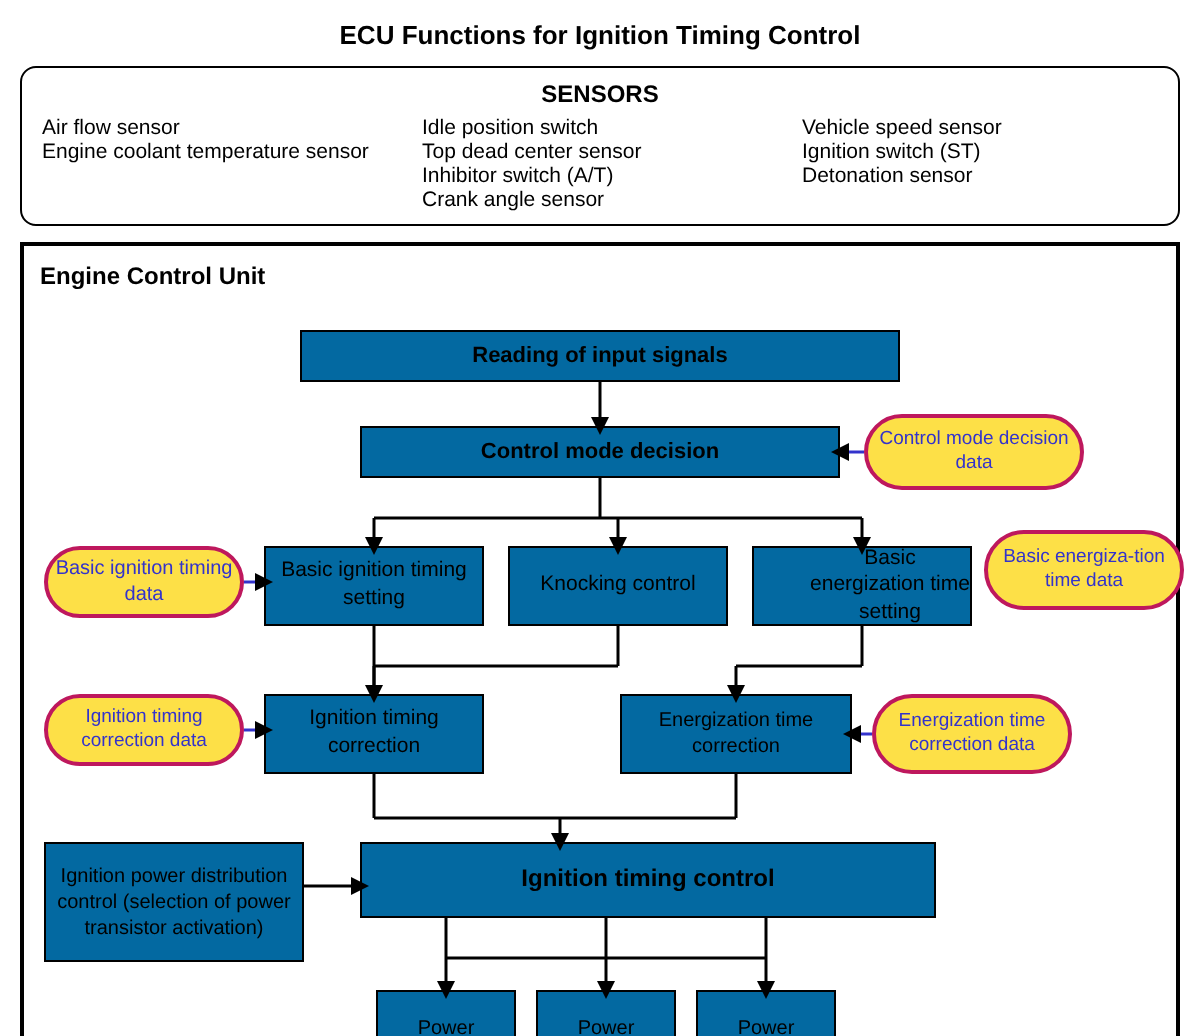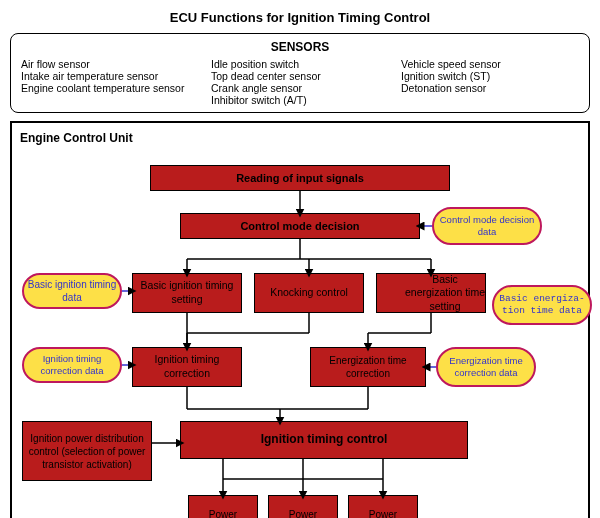--- a/index.html
+++ b/index.html
@@ -53,21 +53,21 @@
     .svg-overlay {
       position: absolute;
       top: 0; left: 0;
       width: 100%;
       height: 100%;
       pointer-events: none;
     }
     .block {
       position: absolute;
       border: 1.5px solid #000;
-      background: #b91c1c;
+      background: #0369a1;
       text-align: center;
       display: flex;
       align-items: center;
       justify-content: center;
       font-size: 10.5px;
       line-height: 1.3;
     }
     .block-oval {
       position: absolute;
       border: 2px solid #be185d;
@@ -89,28 +89,27 @@
 </head>
 <body>
 
 <div class="page-title">ECU Functions for Ignition Timing Control</div>
 
 <div class="sensors-box">
   <div class="sensors-title">SENSORS</div>
   <div class="sensors-grid">
     <div>
       <span>Air flow sensor</span>
-      <span>Intake air temperature sensor</span>
       <span>Engine coolant temperature sensor</span>
     </div>
     <div>
       <span>Idle position switch</span>
       <span>Top dead center sensor</span>
+      <span>Inhibitor switch (A/T)</span>
       <span>Crank angle sensor</span>
-      <span>Inhibitor switch (A/T)</span>
     </div>
     <div>
       <span>Vehicle speed sensor</span>
       <span>Ignition switch (ST)</span>
       <span>Detonation sensor</span>
     </div>
   </div>
 </div>
 
 <div class="ecu-box">
@@ -125,21 +124,21 @@
     <div class="block-oval" style="left: 412px; top: 42px; width: 110px; height: 38px; font-size: 9.5px;">Control mode decision data</div>
 
     <div class="block-oval" style="left: 2px; top: 108px; width: 100px; height: 36px;">Basic ignition timing data</div>
 
     <div class="block" style="left: 112px; top: 108px; width: 110px; height: 40px;">Basic ignition timing setting</div>
 
     <div class="block" style="left: 234px; top: 108px; width: 110px; height: 40px;">Knocking control</div>
 
     <div class="block" style="left: 356px; top: 108px; width: 110px; height: 40px; padding-left: 28px;">Basic energization time setting</div>
 
-    <div class="block-oval" style="left: 472px; top: 120px; width: 100px; height: 40px; font-size: 9.5px; font-family: Liberation Mono, monospace;">Basic energiza-tion time data</div>
+    <div class="block-oval" style="left: 472px; top: 100px; width: 100px; height: 40px; font-size: 9.5px;">Basic energiza-tion time data</div>
 
     <div class="block-oval" style="left: 2px; top: 182px; width: 100px; height: 36px; font-size: 9.5px;">Ignition timing correction data</div>
 
     <div class="block" style="left: 112px; top: 182px; width: 110px; height: 40px;">Ignition timing correction</div>
 
     <div class="block" style="left: 290px; top: 182px; width: 116px; height: 40px; font-size: 10px;">Energization time correction</div>
 
     <div class="block-oval" style="left: 416px; top: 182px; width: 100px; height: 40px; font-size: 9.5px;">Energization time correction data</div>
 
     <div class="block" style="left: 2px; top: 256px; width: 130px; height: 60px; font-size: 10px; line-height: 1.3;">Ignition power distribution control (selection of power transistor activation)</div>

